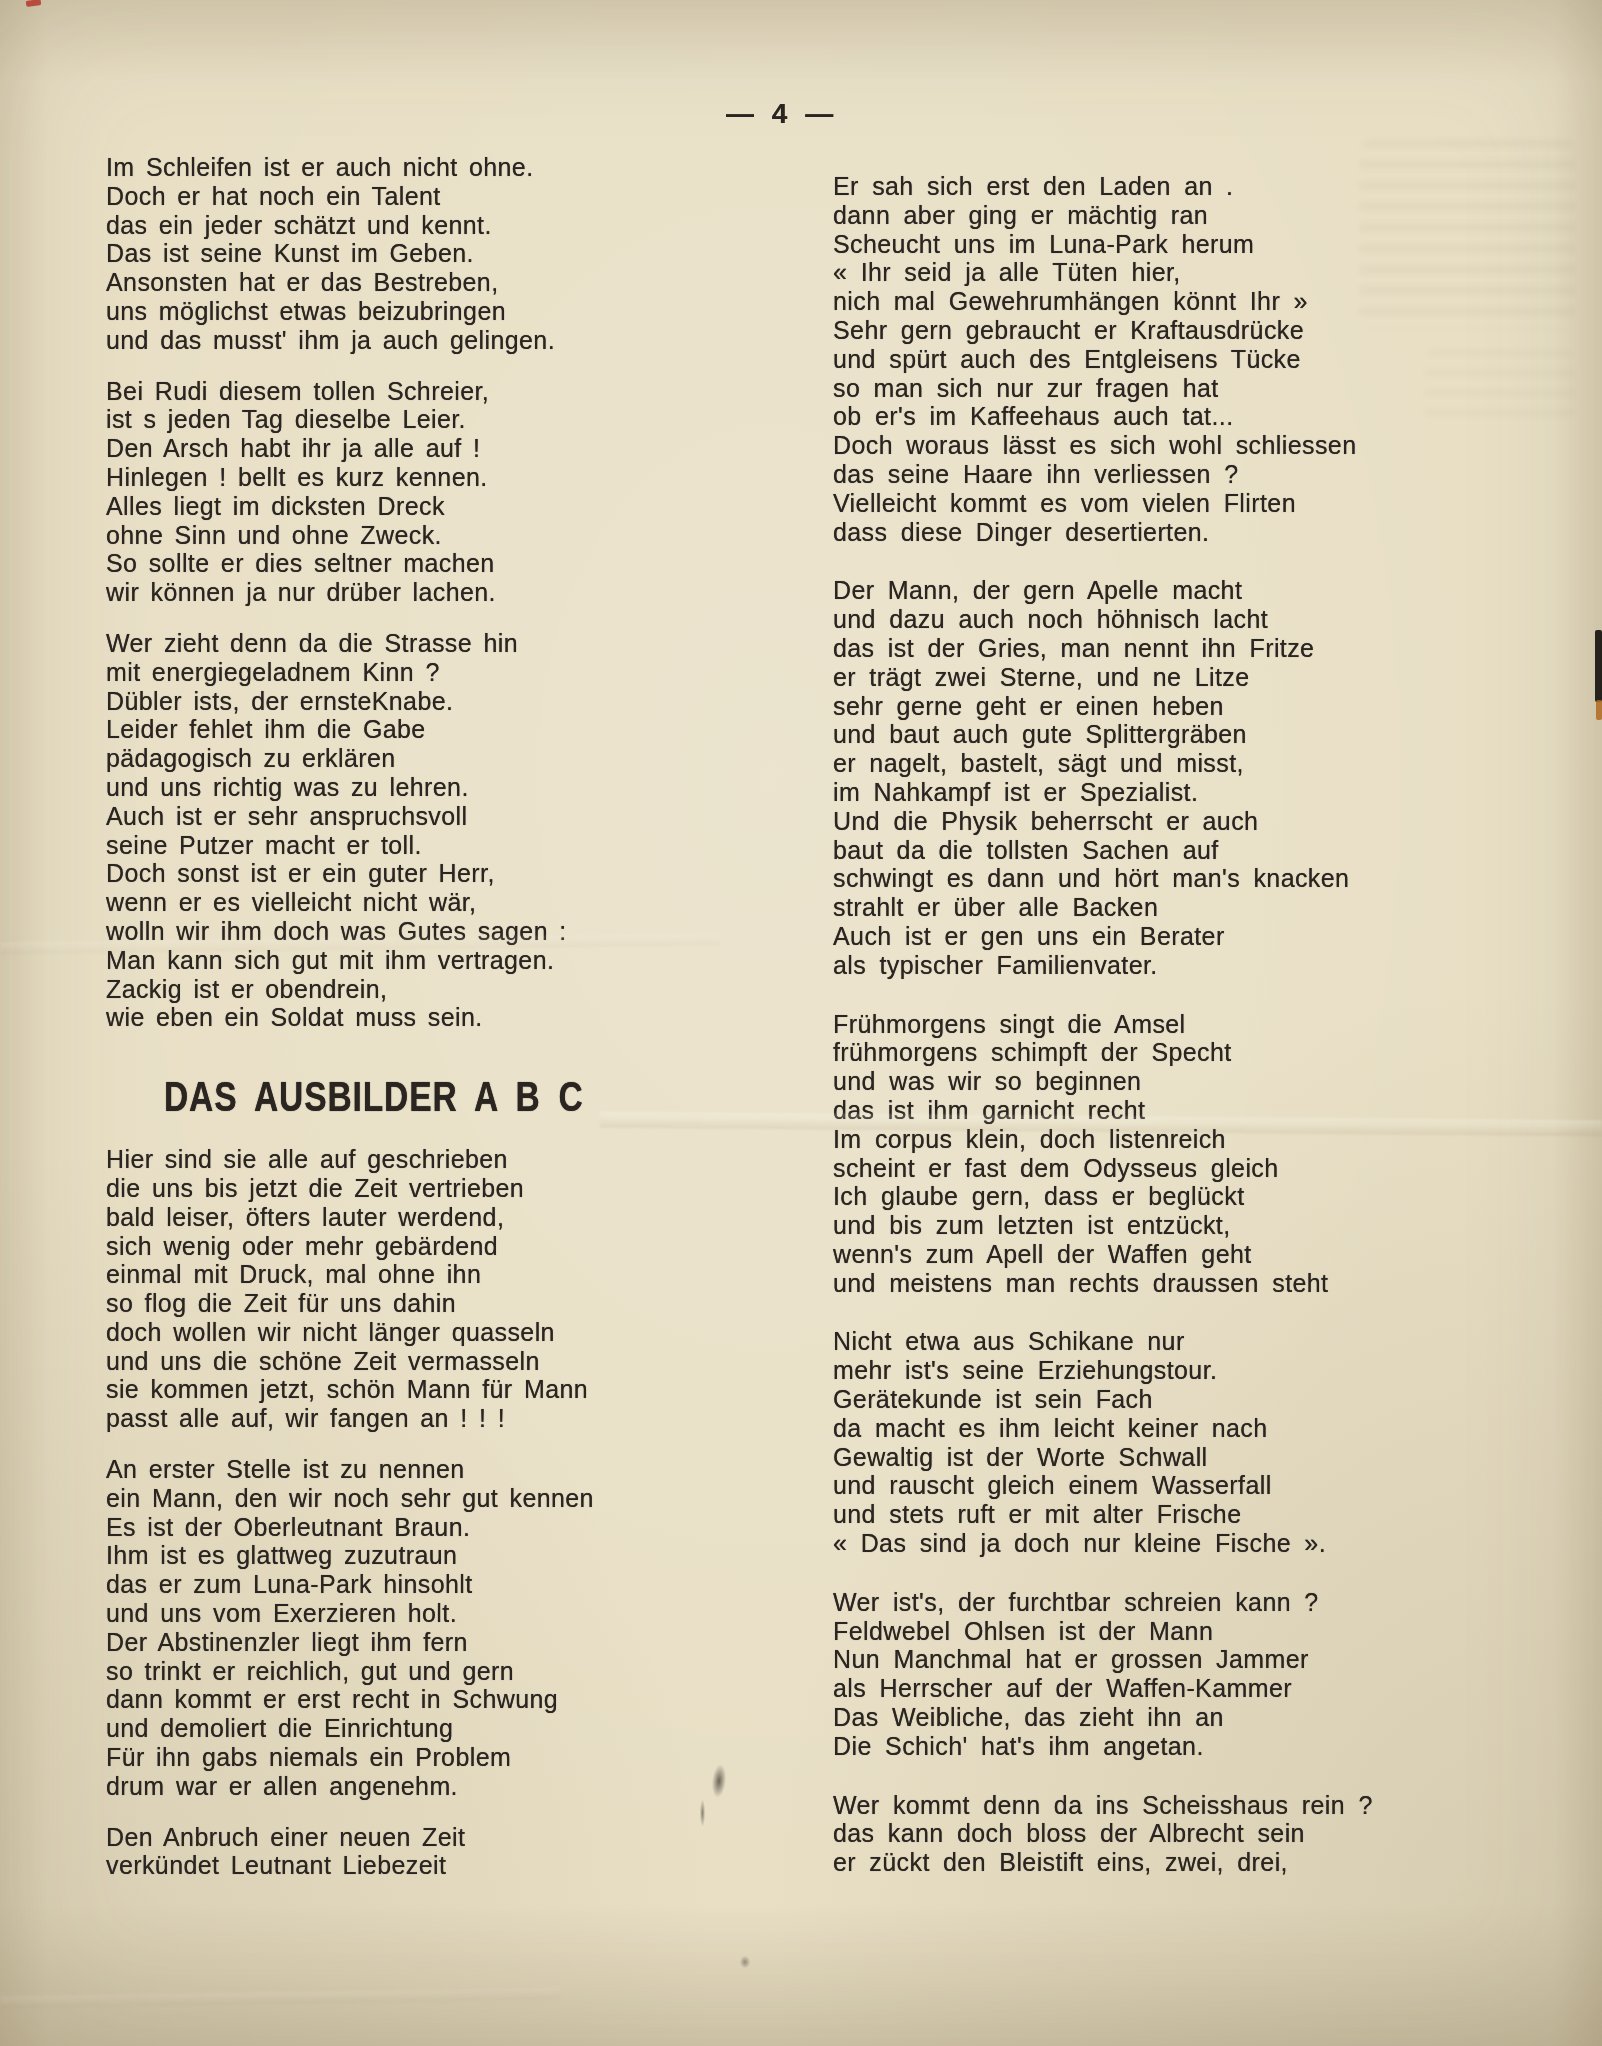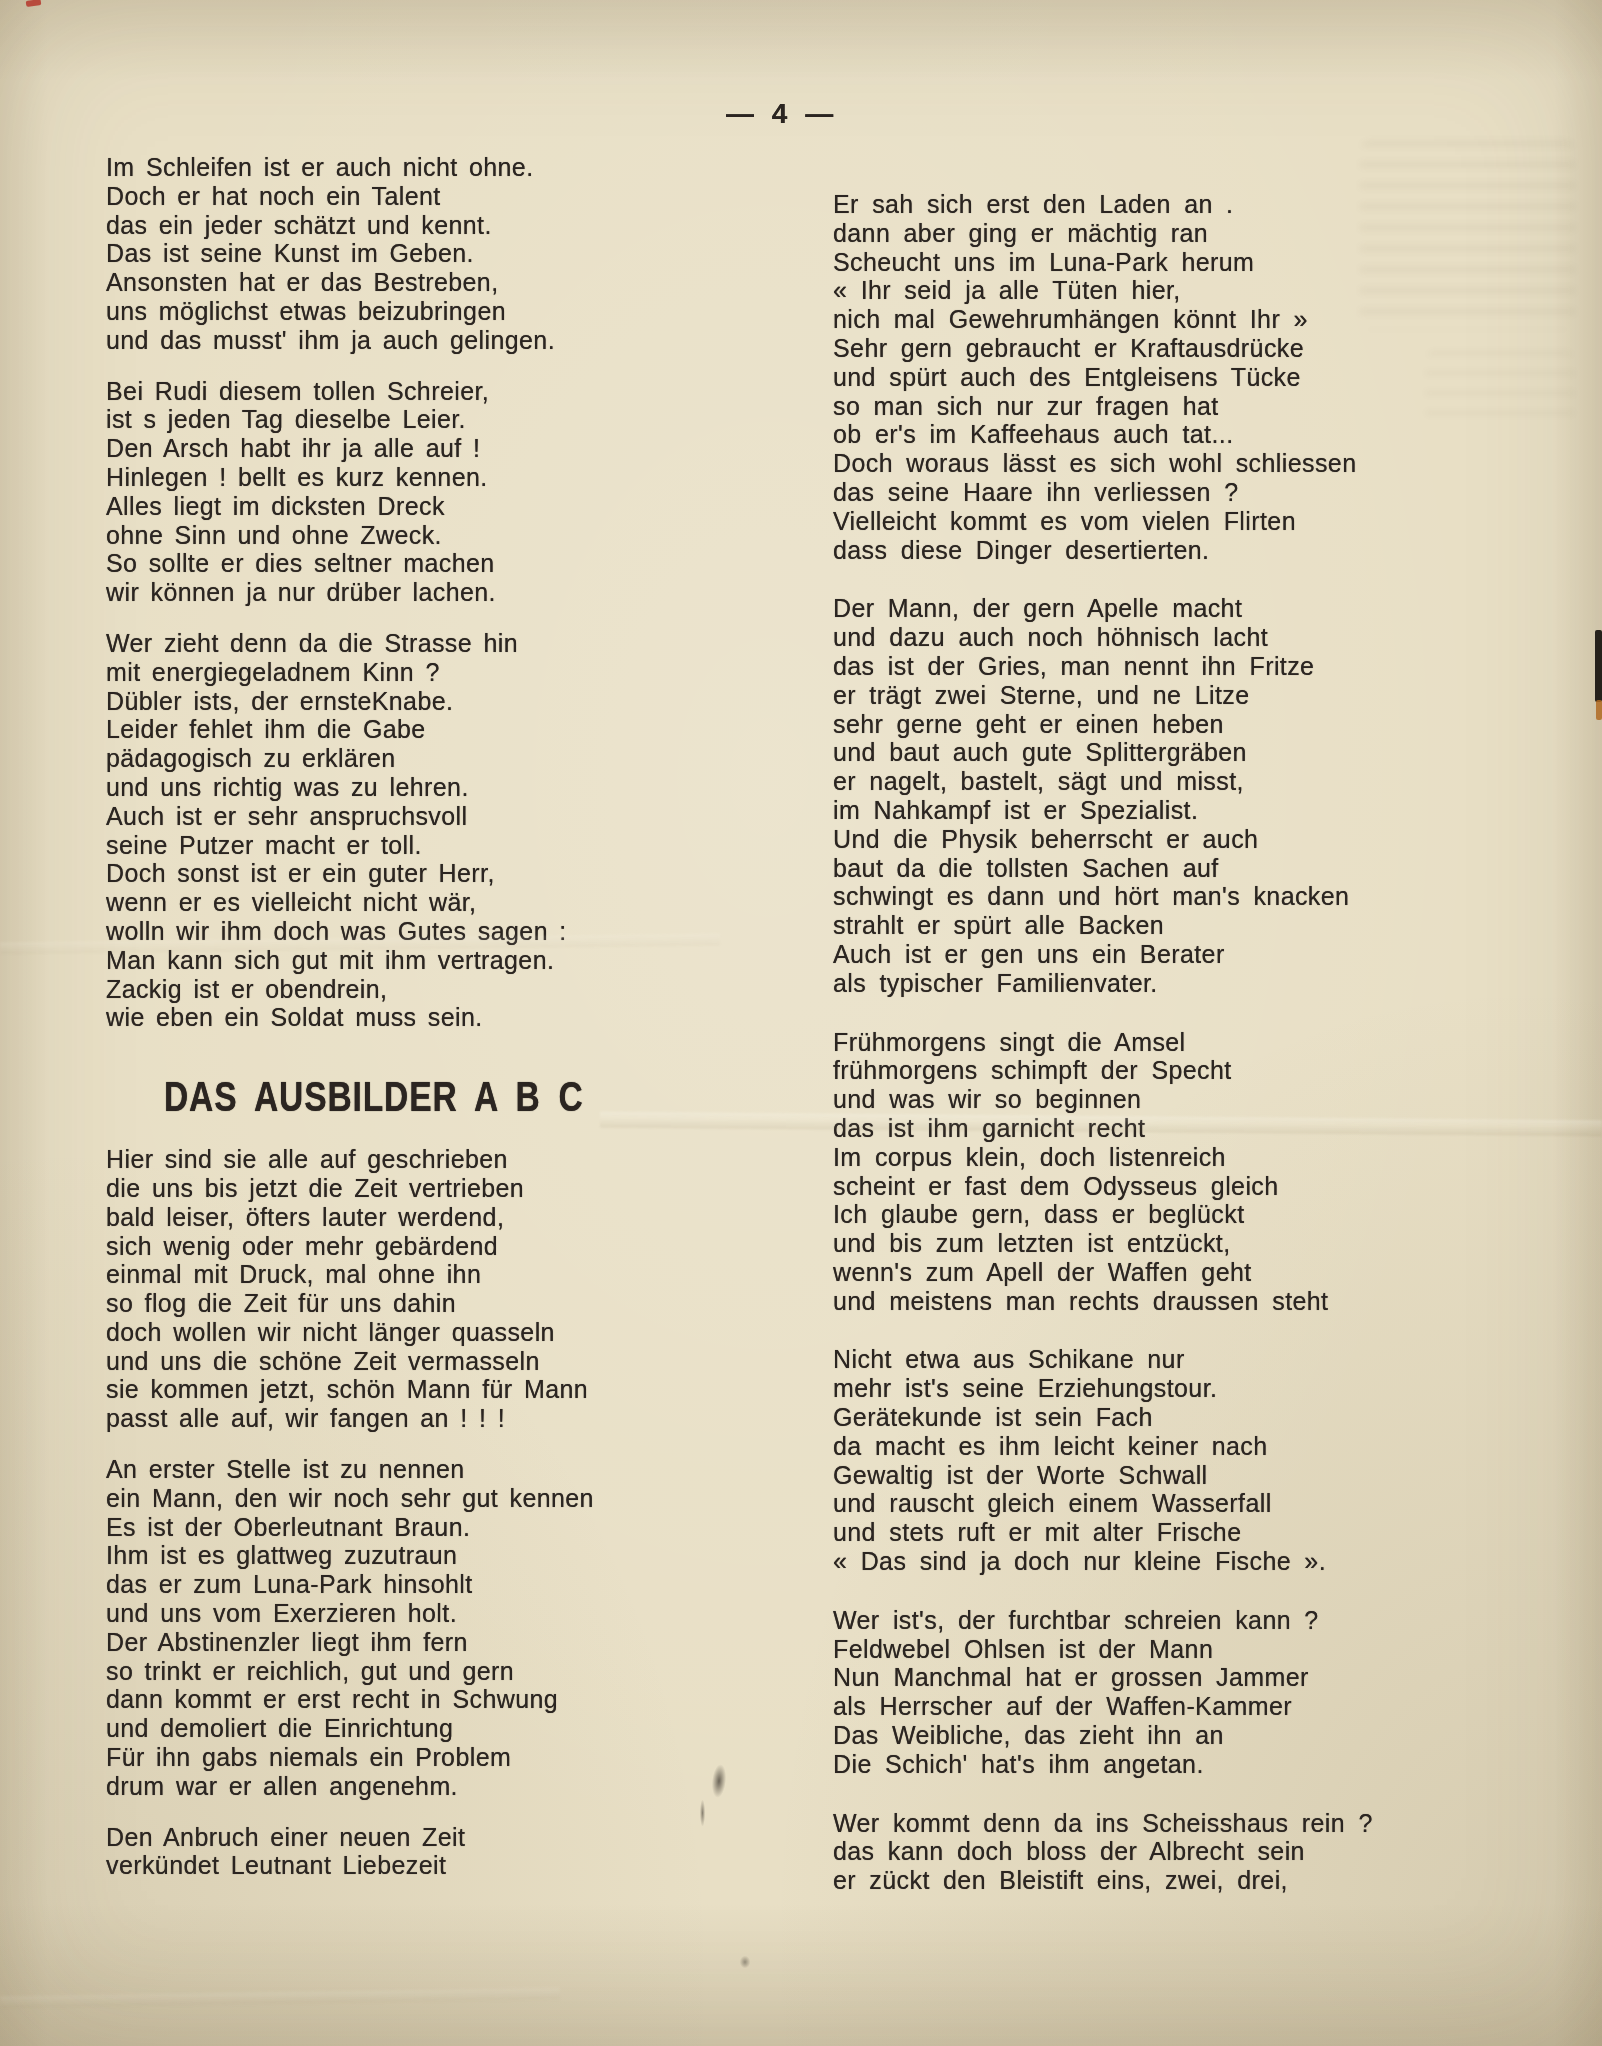--- a/index.html
+++ b/index.html
@@ -32,21 +32,21 @@
     letter-spacing: 5px;
     color: var(--ink, #2b2521);
     text-shadow: 0 0 0.6px rgba(43,37,33,0.85);
   }
   .column {
     position: absolute;
     font-size: 25px;
     letter-spacing: 0.4px;
   }
   .column.left  { left: 106px; top: 153px; width: 620px; }
-  .column.right { left: 833px; top: 190px; width: 680px; }
+  .column.right { left: 833px; top: 172px; width: 680px; }
   .line {
     line-height: 28.8px;
     white-space: nowrap;
     word-spacing: 4px;
     text-shadow: 0 0 0.7px rgba(43,37,33,0.8);
   }
   .column.right .line { word-spacing: 6px; }
   .column.left  .stanza { margin-bottom: 22px; }
   .column.right .stanza { margin-bottom: 30px; }
   .heading {
@@ -214,21 +214,21 @@
         <div class="line">und dazu auch noch höhnisch lacht</div>
         <div class="line">das ist der Gries, man nennt ihn Fritze</div>
         <div class="line">er trägt zwei Sterne, und ne Litze</div>
         <div class="line">sehr gerne geht er einen heben</div>
         <div class="line">und baut auch gute Splittergräben</div>
         <div class="line">er nagelt, bastelt, sägt und misst,</div>
         <div class="line">im Nahkampf ist er Spezialist.</div>
         <div class="line">Und die Physik beherrscht er auch</div>
         <div class="line">baut da die tollsten Sachen auf</div>
         <div class="line">schwingt es dann und hört man's knacken</div>
-        <div class="line">strahlt er spürt alle Backen</div>
+        <div class="line">strahlt er über alle Backen</div>
         <div class="line">Auch ist er gen uns ein Berater</div>
         <div class="line">als typischer Familienvater.</div>
       </div>
       <div class="stanza">
         <div class="line">Frühmorgens singt die Amsel</div>
         <div class="line">frühmorgens schimpft der Specht</div>
         <div class="line">und was wir so beginnen</div>
         <div class="line">das ist ihm garnicht recht</div>
         <div class="line">Im corpus klein, doch listenreich</div>
         <div class="line">scheint er fast dem Odysseus gleich</div>

